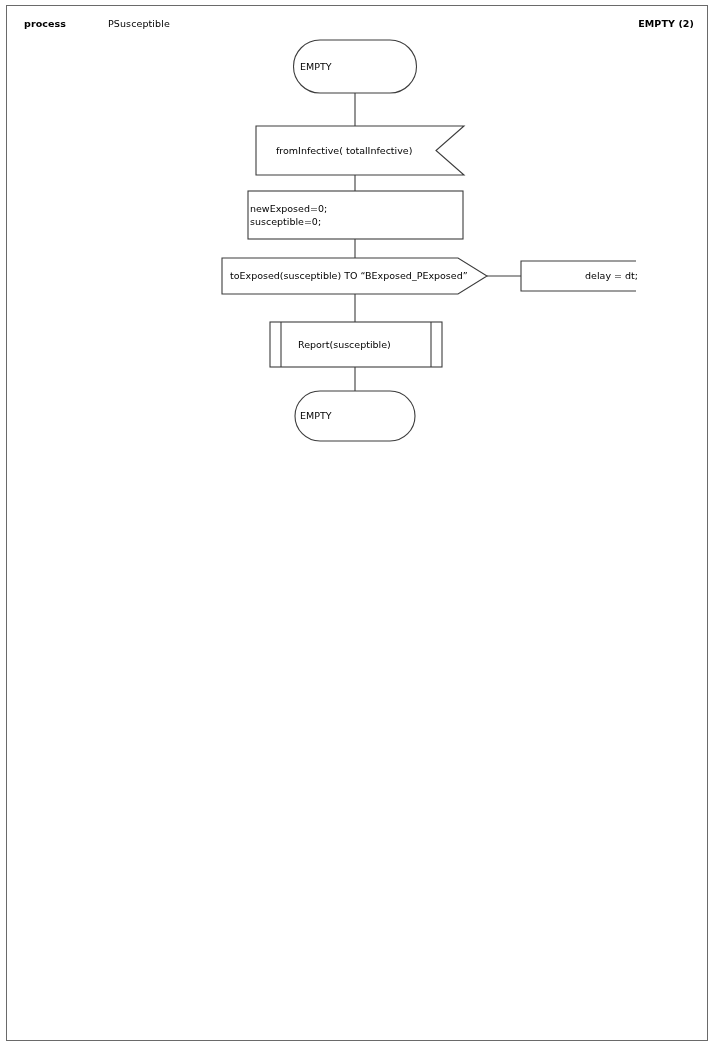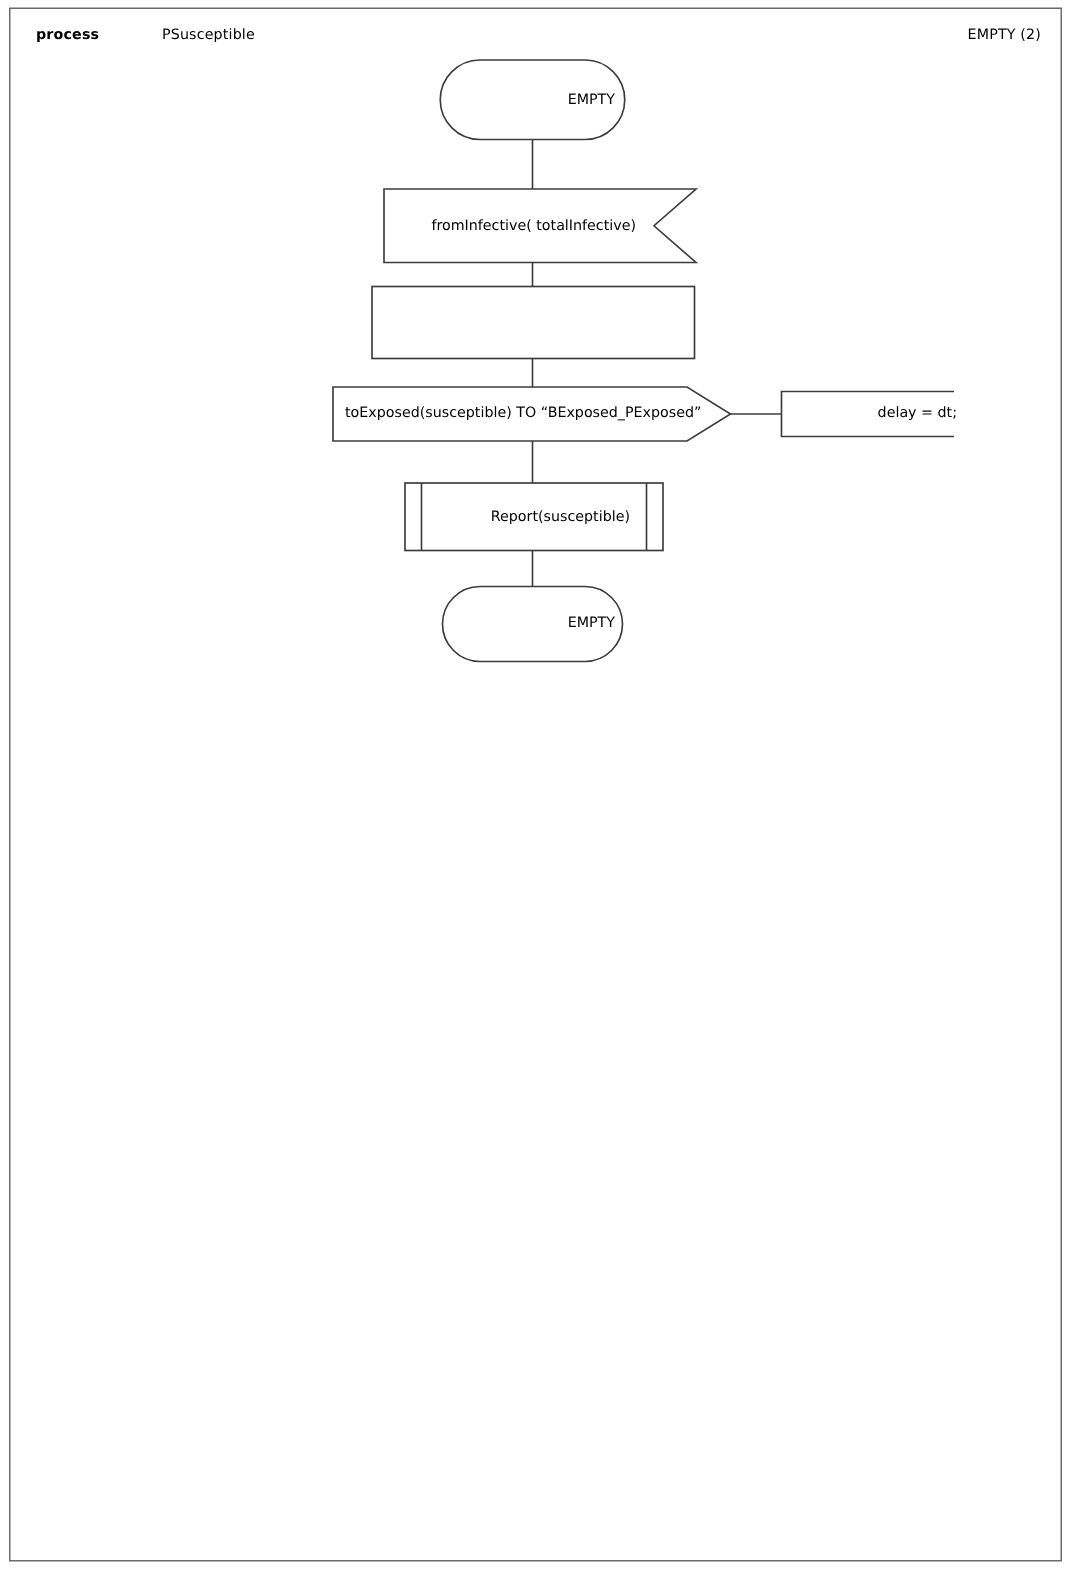--- a/index.html
+++ b/index.html
@@ -45,21 +45,21 @@
   }
   #hdr-name {
     left: 84px;
     top: 18px;
     font-weight: normal;
     padding-left: 24px;
   }
   #hdr-right {
     right: 24px;
     top: 18px;
-    font-weight: normal;
+    font-weight: bold;
     padding-left: 22px;
   }
   .svg-layer {
     position: absolute;
     left: 0;
     top: 0;
     width: 718px;
     height: 1047px;
   }
   .shape-outline {
@@ -67,21 +67,21 @@
     stroke: #3c3c3c;
     stroke-width: 1.1;
   }
   .connector {
     stroke: #3c3c3c;
     stroke-width: 1.1;
     fill: none;
   }
   .node-label {
     position: absolute;
-    text-align: right;
+    text-align: left;
     font-size: 9.5px;
     line-height: 13px;
     white-space: pre;
     color: #000000;
     pointer-events: none;
   }
   .label-left {
     text-align: right;
   }
 </style>
@@ -124,24 +124,26 @@
 
     <rect class="shape-outline" x="270" y="322" width="172" height="45"></rect>
     <line class="connector" x1="281" y1="322" x2="281" y2="367"></line>
     <line class="connector" x1="431" y1="322" x2="431" y2="367"></line>
 
     <path class="shape-outline" d="M 320 391 L 390 391 A 25 25 0 0 1 390 441 L 320 441 A 25 25 0 0 1 320 391 Z"></path>
   </svg>
 
   <div class="node-label" style="left:300px; top:60px; width:110px;">EMPTY</div>
 
-  <div class="node-label" style="left:254px; top:144px; width:170px;">fromInfective( totalInfective)</div>
+  <div class="node-label" style="left:276px; top:144px; width:170px;">fromInfective( totalInfective)</div>
 
+  <div class="node-label" style="left:250px; top:202px; width:211px;">newExposed=0;
+susceptible=0;</div>
 
   <div class="node-label" style="left:230px; top:269px; width:230px;">toExposed(susceptible) TO “BExposed_PExposed”</div>
 
   <div class="node-label label-left" style="left:528px; top:269px; width:110px;">delay = dt;</div>
 
-  <div class="node-label" style="left:272px; top:338px; width:148px;">Report(susceptible)</div>
+  <div class="node-label" style="left:298px; top:338px; width:148px;">Report(susceptible)</div>
 
   <div class="node-label" style="left:300px; top:409px; width:110px;">EMPTY</div>
 
 </div>
 
 </body></html>

